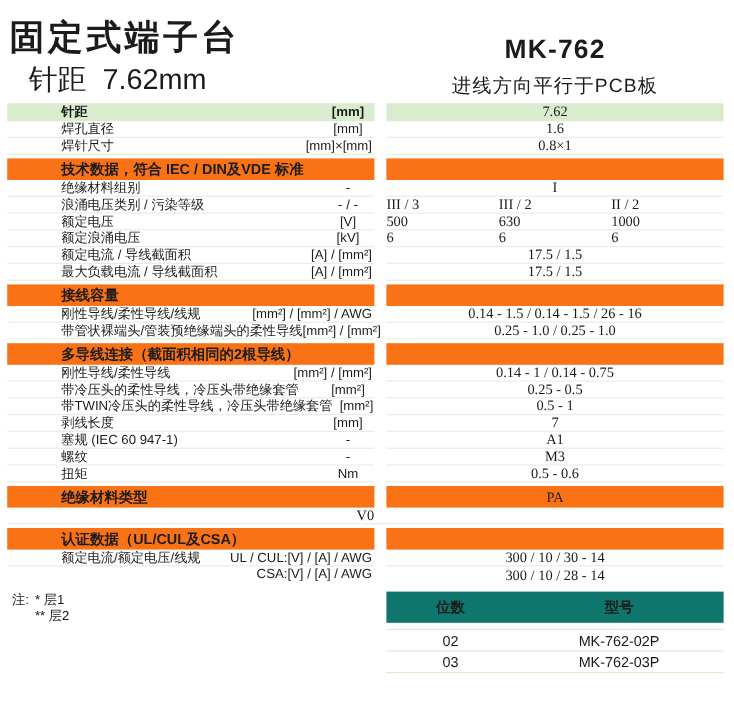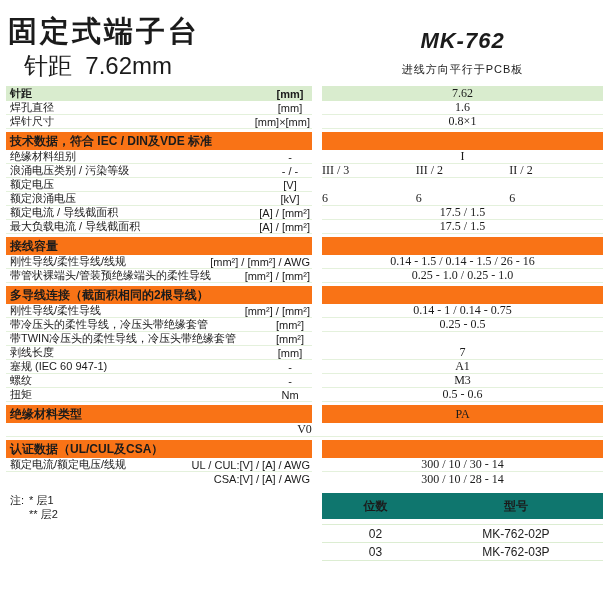--- a/index.html
+++ b/index.html
@@ -2,29 +2,29 @@
 <html><head>
 <meta charset="utf-8">
 <style>
   html,body{margin:0;padding:0;width:612px;height:600px;background:#ffffff;overflow:hidden;
     font-family:"Liberation Sans","DejaVu Sans",sans-serif;color:#1b1b1b;
     -webkit-font-smoothing:antialiased;}
   .header{position:relative;height:86px;}
   .title{position:absolute;left:8px;top:12px;font-size:29px;font-weight:bold;letter-spacing:3px;}
   .subtitle{position:absolute;left:24px;top:50px;font-size:24px;white-space:pre;}
   .model-block{position:absolute;left:322px;width:281px;top:28px;text-align:center;}
-  .model-no{font-size:22px;font-weight:bold;letter-spacing:1px;font-style:italic;}
-  .model-note{font-size:11px;margin-top:8px;letter-spacing:1px;}
+  .model-no{font-size:22px;font-weight:bold;letter-spacing:1px;}
+  .model-note{font-size:16px;margin-top:8px;letter-spacing:1px;}
 
   .spec{margin:0 9px 0 6px;}
   .row{display:flex;gap:10px;}
   .cl{flex:0 0 306px;display:flex;justify-content:space-between;align-items:center;
       padding:0 2px 0 4px;box-sizing:border-box;min-width:0;}
   .cr{flex:1;display:flex;align-items:center;justify-content:center;min-width:0;font-family:Liberation Serif, serif;}
-  .label{font-size:11px;white-space:nowrap;}
+  .label{font-size:11px;white-space:nowrap;margin-left:41px;}
   .unit{font-size:11px;min-width:40px;text-align:center;white-space:nowrap;}
   .value{font-size:12px;white-space:nowrap;}
   .cr.cols3 .v3{flex:1;font-size:12px;}
   .row.data{height:14px;}
   .row.data .cl,.row.data .cr{border-bottom:1px solid #e4f1dc;}
   .row.nob .cl,.row.nob .cr{border-bottom:none;}
   .row.first{height:15px;}
   .row.first .cl,.row.first .cr{background:#d9ecce;}
   .row.first .label,.row.first .unit{font-weight:bold;}
   .row.hd{height:18px;margin-top:3px;}
@@ -114,20 +114,25 @@
         <span class="v3">III / 2</span>
         <span class="v3">II / 2</span>
       </div>
   </div>
 
   <div class="row data">
     <div class="cl">
         <span class="label">额定电压</span>
         <span class="unit">[V]</span>
       </div>
+    <div class="cr cols3">
+        <span class="v3">500</span>
+        <span class="v3">630</span>
+        <span class="v3">1000</span>
+      </div>
   </div>
 
   <div class="row data">
     <div class="cl">
         <span class="label">额定浪涌电压</span>
         <span class="unit">[kV]</span>
       </div>
     <div class="cr cols3">
         <span class="v3">6</span>
         <span class="v3">6</span>
@@ -206,20 +211,23 @@
       </div>
     <div class="cr">
         <span class="value">0.25 - 0.5</span>
       </div>
   </div>
 
   <div class="row data">
     <div class="cl">
         <span class="label">带TWIN冷压头的柔性导线，冷压头带绝缘套管</span>
         <span class="unit">[mm²]</span>
+      </div>
+    <div class="cr">
+        <span class="value">0.5 - 1</span>
       </div>
   </div>
 
   <div class="row data">
     <div class="cl">
         <span class="label">剥线长度</span>
         <span class="unit">[mm]</span>
       </div>
     <div class="cr">
         <span class="value">7</span>

